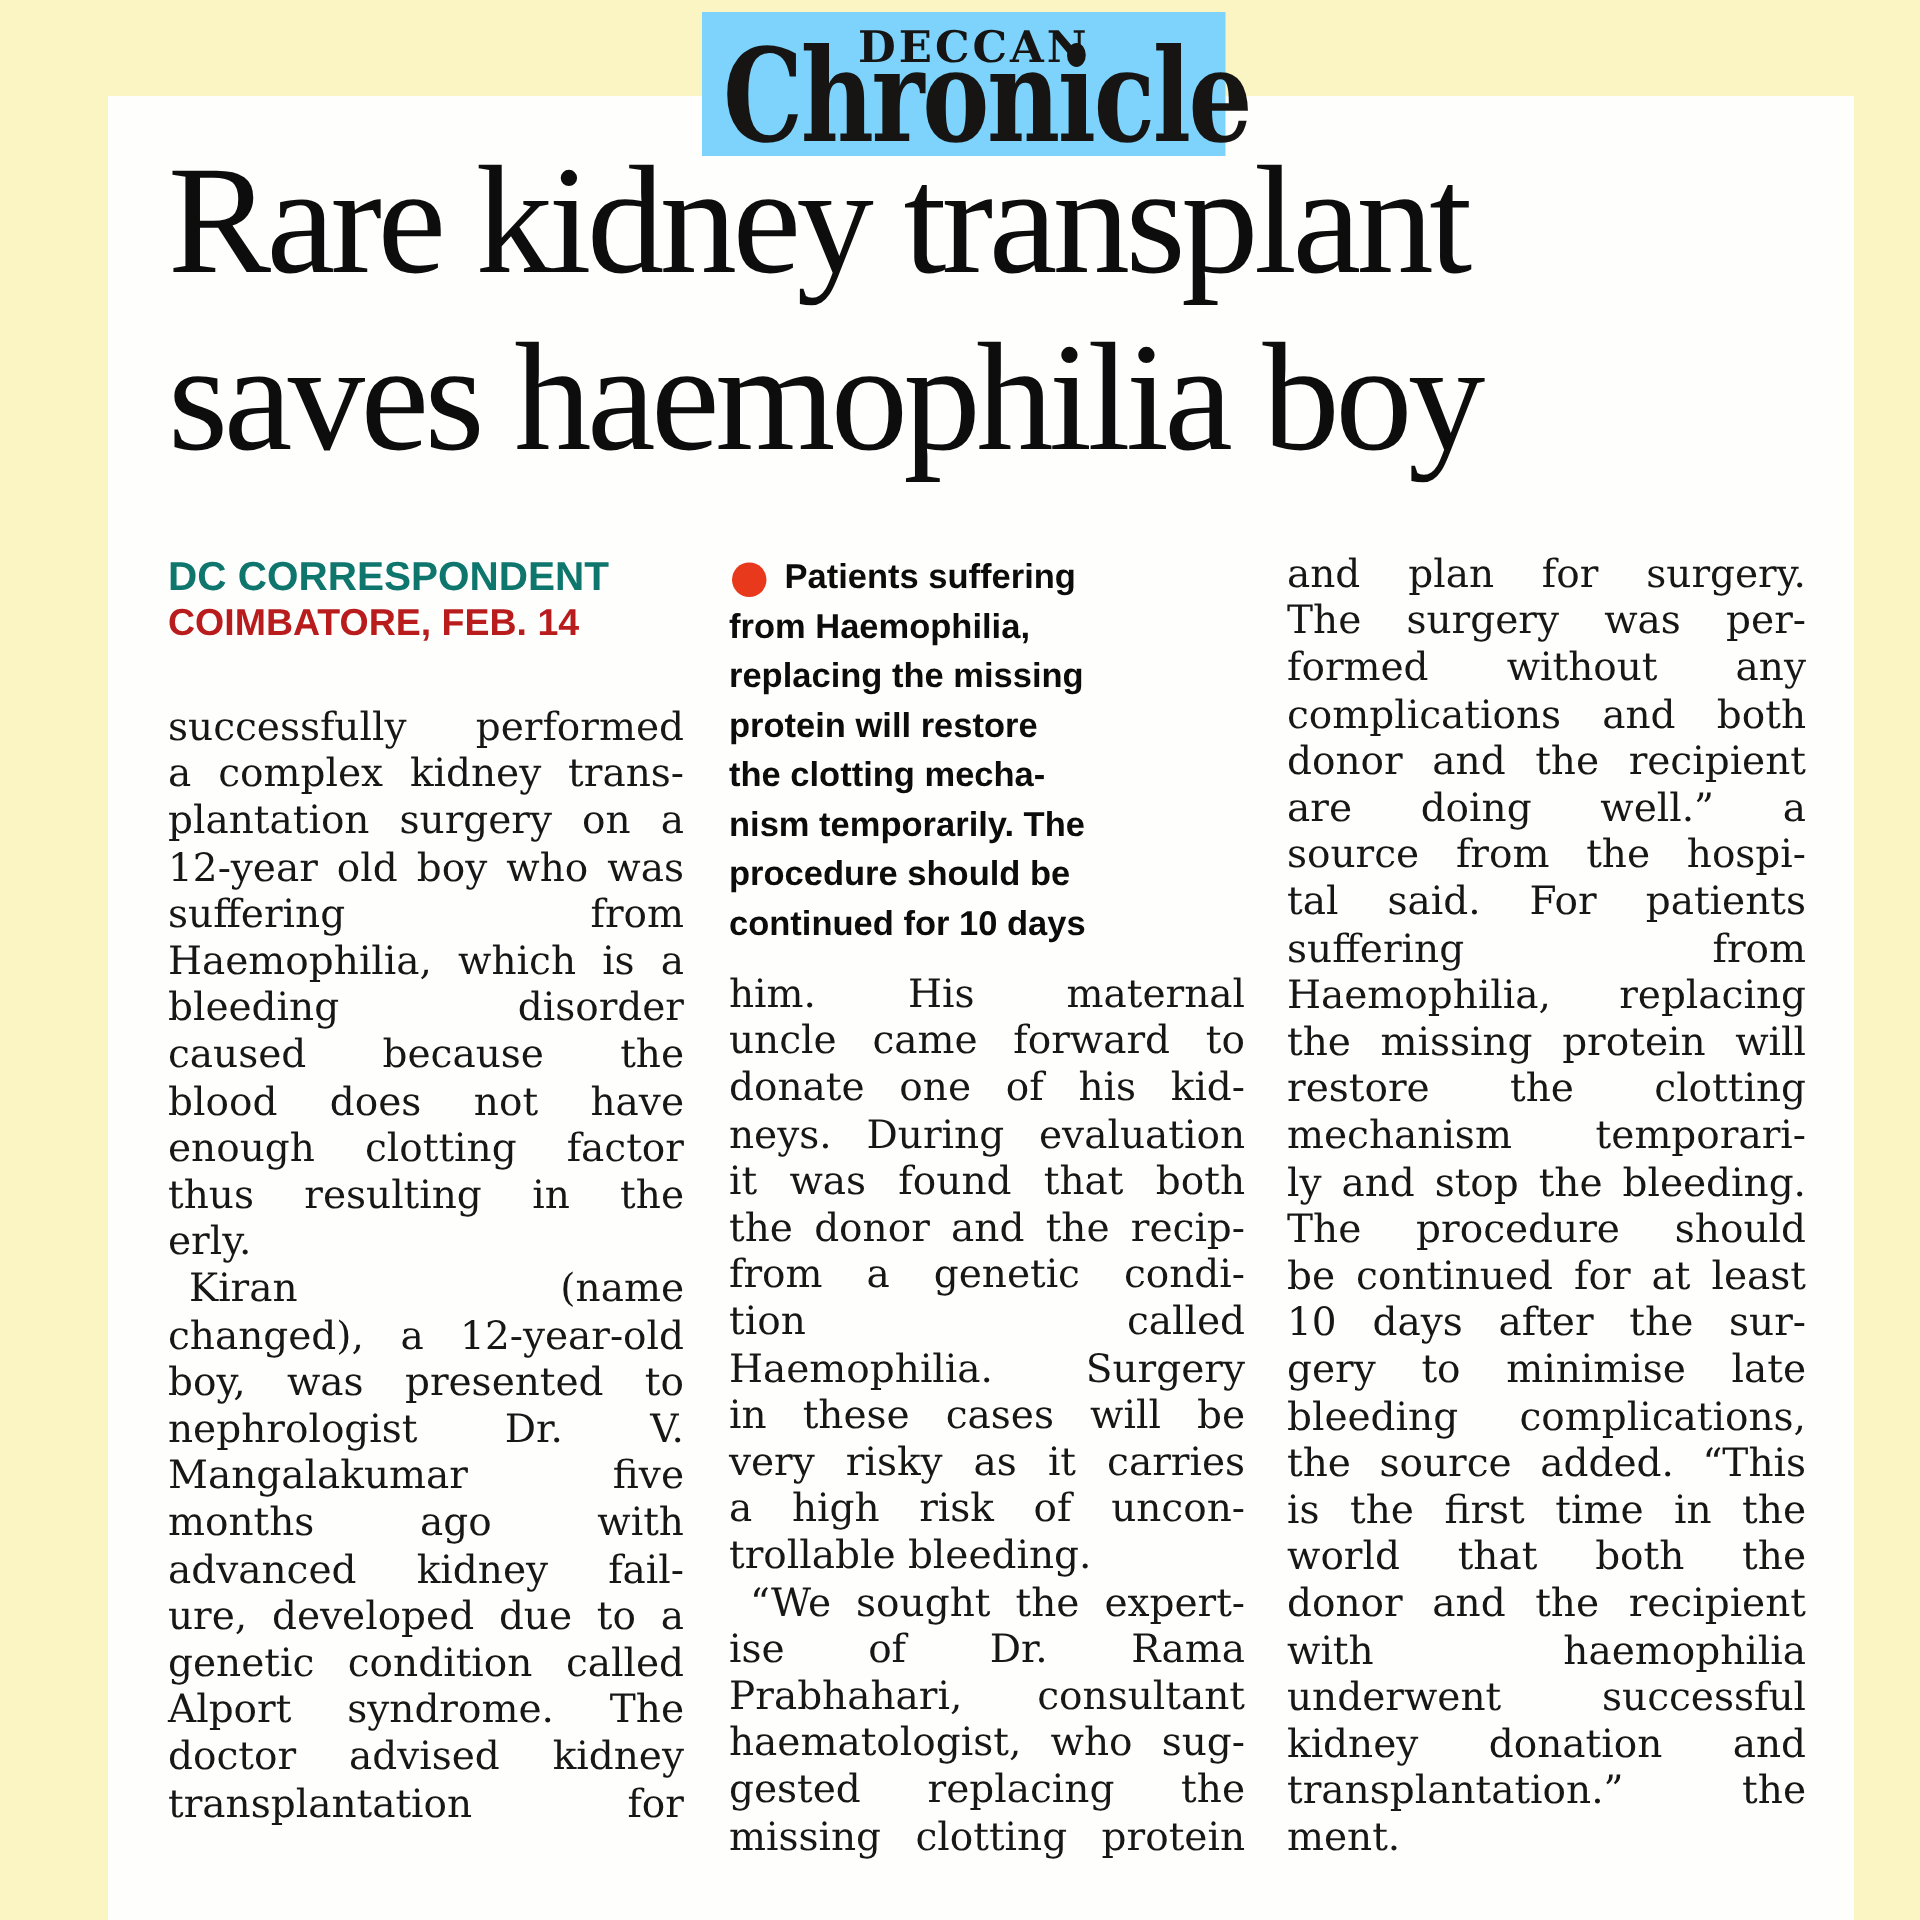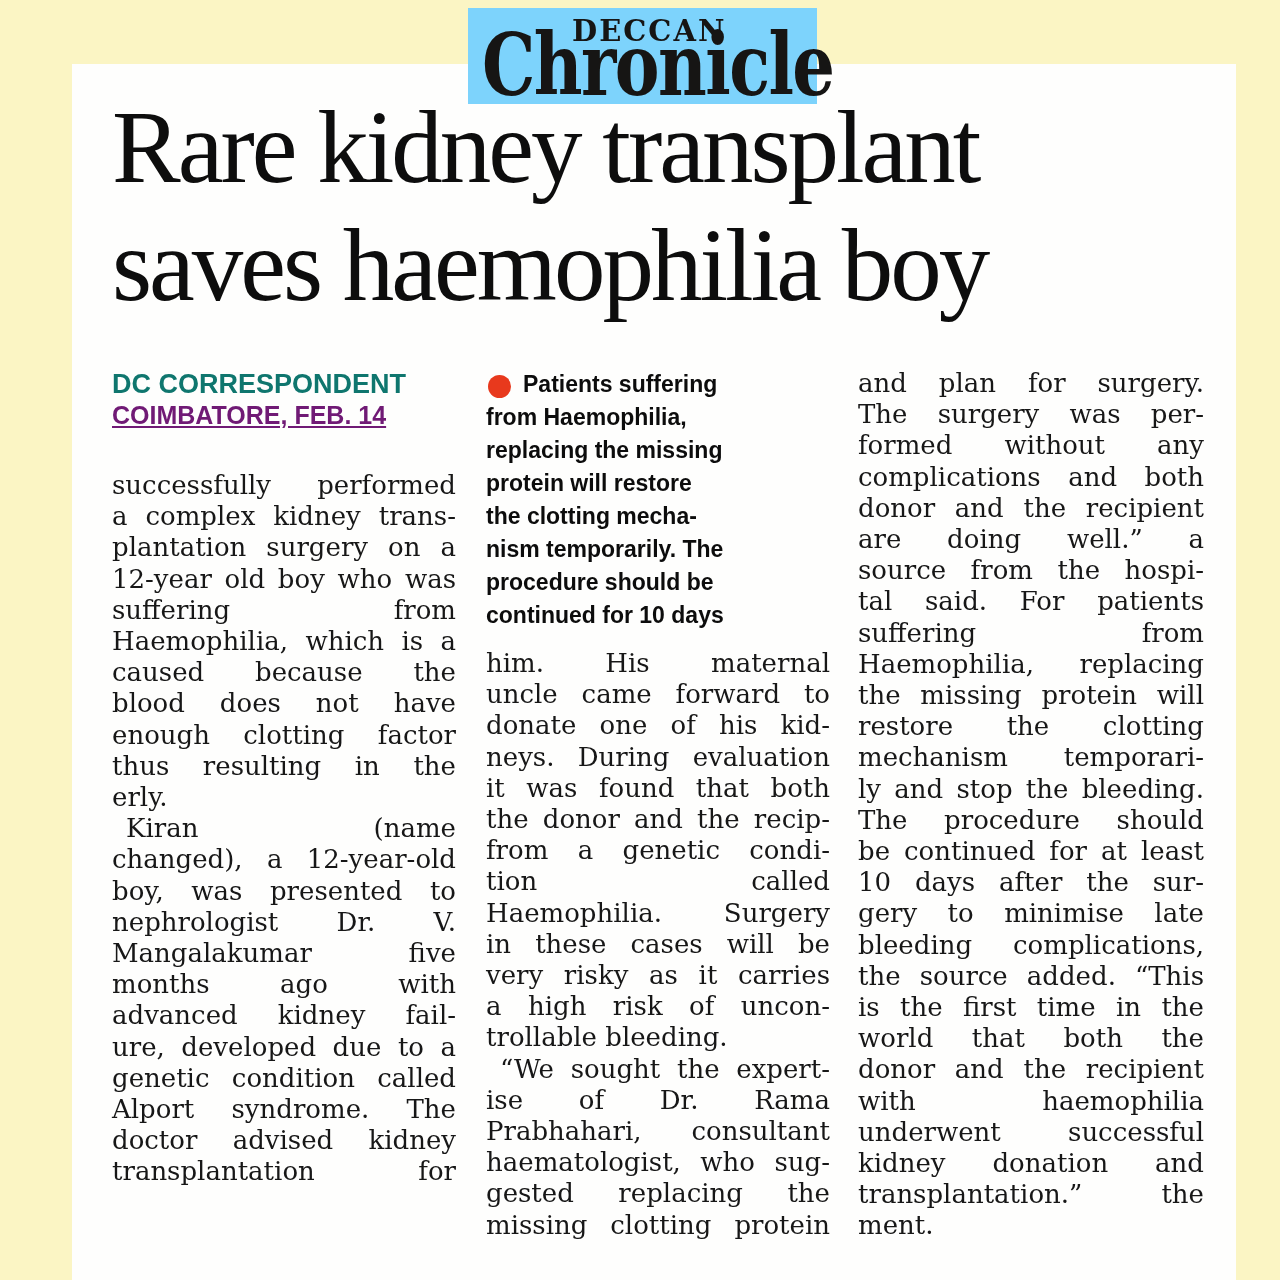--- a/index.html
+++ b/index.html
@@ -40,21 +40,21 @@
   .col-1 { left:112px; }
   .col-2 { left:486px; }
   .col-3 { left:858px; width:346px; }
 
   .byline-author {
     font-family:"Liberation Sans", sans-serif; font-weight:700;
     font-size:27px; line-height:32px; color:#0f766e;
   }
   .byline-dateline {
     font-family:"Liberation Sans", sans-serif; font-weight:700;
-    font-size:25px; line-height:30px; color:#701a75;text-decoration:underline;
+    font-size:25px; line-height:30px; color:#b91c1c;
   }
   .body-lines { color:#171717; }
   .col-1 .body-lines { margin-top:40px; }
   .col-2 .body-lines { margin-top:16px; }
   .body-lines .line {
     font-family:"DejaVu Serif", serif;
     font-size:26px; line-height:31.2px;
     text-align:justify; text-align-last:justify; text-justify:inter-word;
   }
   .line.last { text-align-last:left; }
@@ -93,20 +93,21 @@
       <div class="byline-author">DC CORRESPONDENT</div>
       <div class="byline-dateline">COIMBATORE, FEB. 14</div>
     </div>
     <div class="body-lines">
         <div class="line">successfully performed</div>
         <div class="line">a complex kidney trans-</div>
         <div class="line">plantation surgery on a</div>
         <div class="line">12-year old boy who was</div>
         <div class="line">suffering from</div>
         <div class="line">Haemophilia, which is a</div>
+        <div class="line">bleeding disorder</div>
         <div class="line">caused because the</div>
         <div class="line">blood does not have</div>
         <div class="line">enough clotting factor</div>
         <div class="line">thus resulting in the</div>
         <div class="line last">erly.</div>
         <div class="line indent">Kiran (name</div>
         <div class="line">changed), a 12-year-old</div>
         <div class="line">boy, was presented to</div>
         <div class="line">nephrologist Dr. V.</div>
         <div class="line">Mangalakumar five</div>

